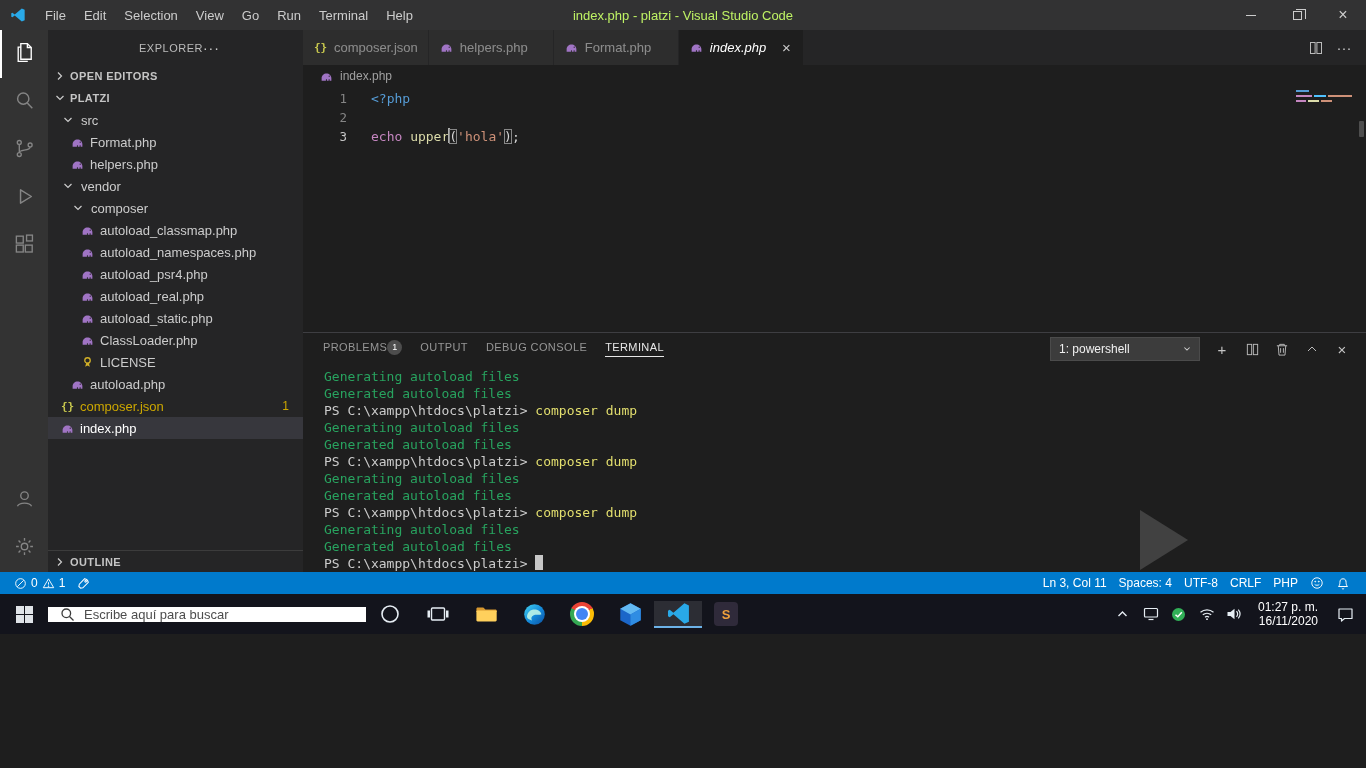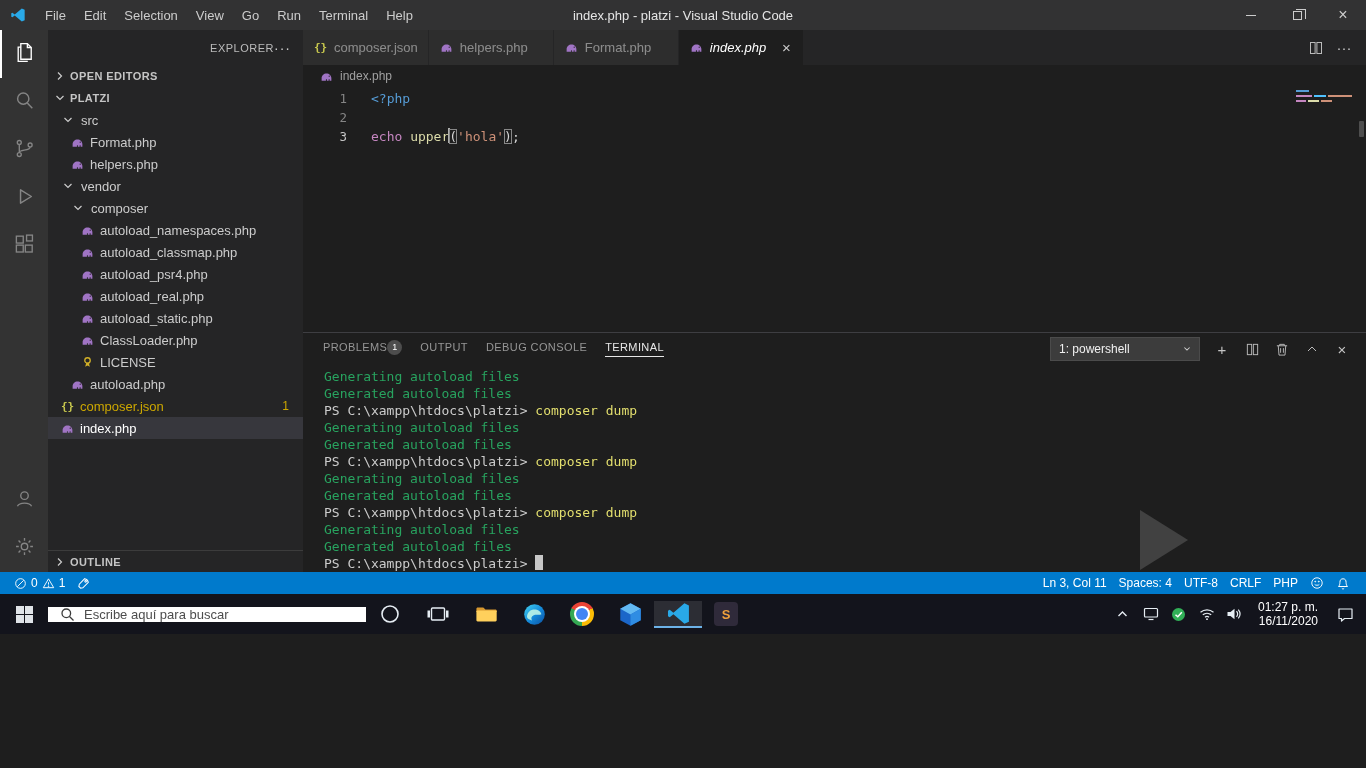--- a/index.html
+++ b/index.html
@@ -5,39 +5,39 @@
   *{margin:0;padding:0;box-sizing:border-box;}
   html,body{width:1366px;height:768px;overflow:hidden;}
   body{font-family:"Liberation Sans","DejaVu Sans",sans-serif;background:#1e1e1e;color:#cccccc;}
   .screen{width:1366px;height:634px;display:flex;flex-direction:column;position:relative;}
 
   
   .titlebar{flex:0 0 30px;background:#323233;display:flex;align-items:center;position:relative;font-size:13px;color:#cccccc;}
   .tb-logo{width:36px;display:flex;justify-content:center;align-items:center;}
   .menubar{display:flex;height:100%;}
   .menu-item{padding:0 9px;display:flex;align-items:center;cursor:default;}
-  .tb-title{position:absolute;left:50%;transform:translateX(-50%);color:#e5e5e5;white-space:nowrap;}
+  .tb-title{position:absolute;left:50%;transform:translateX(-50%);color:#bef264;white-space:nowrap;}
   .win-controls{margin-left:auto;display:flex;height:100%;}
   .win-btn{width:46px;height:100%;display:flex;align-items:center;justify-content:center;color:#cccccc;}
   .glyph-min{width:10px;height:1px;background:#cccccc;display:block;}
   .glyph-restore{width:9px;height:9px;border:1px solid #ccc;position:relative;display:block;}
   .glyph-restore::before{content:"";position:absolute;top:-3px;left:2px;width:9px;height:9px;border:1px solid #ccc;border-left:none;border-bottom:none;}
   .glyph-close{font-size:16px;line-height:1;}
 
   
   .main{flex:1;display:flex;min-height:0;}
 
   .activitybar{flex:0 0 48px;background:#333333;display:flex;flex-direction:column;}
   .ab-top{flex:1;}
   .ab-item{width:48px;height:48px;display:flex;align-items:center;justify-content:center;color:#858585;}
   .ab-item svg{width:25px;height:25px;}
   .ab-item.active{color:#ffffff;border-left:2px solid #ffffff;}
 
   .sidebar{flex:0 0 255px;background:#252526;position:relative;font-size:13px;overflow:hidden;}
-  .sb-header{height:35px;display:flex;align-items:center;justify-content:flex-end;padding:0 12px 0 20px;font-size:11px;color:#bbbbbb;letter-spacing:.5px;}
+  .sb-header{height:35px;display:flex;align-items:center;justify-content:center;padding:0 12px 0 20px;font-size:11px;color:#bbbbbb;letter-spacing:.5px;}
   .sb-more{font-size:14px;letter-spacing:1px;color:#cccccc;}
   .sb-section{height:22px;display:flex;align-items:center;gap:2px;padding-left:4px;font-size:11px;font-weight:700;letter-spacing:.4px;color:#c5c5c5;}
   .tree{}
   .tree-row{height:22px;display:flex;align-items:center;gap:5px;color:#cccccc;cursor:default;white-space:nowrap;}
   .tree-row.selected{background:#37373d;color:#ffffff;}
   .tree-row.warn .t-label{color:#cca700;}
   .t-label{overflow:hidden;text-overflow:ellipsis;}
   .t-badge{margin-left:auto;margin-right:14px;color:#cca700;font-size:12px;}
   .fic{width:15px;height:15px;flex:none;display:inline-flex;align-items:center;justify-content:center;}
   .ic-json{color:#c9c94e;font-weight:700;font-size:11px;font-family:"DejaVu Sans Mono","Liberation Mono",monospace;}
@@ -250,28 +250,28 @@
             <svg class="chev" viewBox="0 0 16 16">
               <path d="M4.5 6 8 9.5 11.5 6" fill="none" stroke="#cccccc" stroke-width="1.2"></path>
             </svg>
             <span class="t-label">composer</span>
           </div>
           <div class="tree-row" style="padding-left: 32px;">
             <svg class="fic" viewBox="0 0 16 16">
               <path fill="#a074c4" d="M2.8 12.5V9.9c0-3 2.3-5.2 5.2-5.2s5.2 2.2 5.2 5.2v2.6h-1.9v-1.7h-1v1.7H8.4v-1.7h-1v1.7z"></path>
               <circle cx="10.9" cy="7.7" r=".65" fill="#1e1e1e"></circle>
             </svg>
+            <span class="t-label">autoload_classmap.php</span>
+          </div>
+          <div class="tree-row" style="padding-left: 32px;">
+            <svg class="fic" viewBox="0 0 16 16">
+              <path fill="#a074c4" d="M2.8 12.5V9.9c0-3 2.3-5.2 5.2-5.2s5.2 2.2 5.2 5.2v2.6h-1.9v-1.7h-1v1.7H8.4v-1.7h-1v1.7z"></path>
+              <circle cx="10.9" cy="7.7" r=".65" fill="#1e1e1e"></circle>
+            </svg>
             <span class="t-label">autoload_namespaces.php</span>
-          </div>
-          <div class="tree-row" style="padding-left: 32px;">
-            <svg class="fic" viewBox="0 0 16 16">
-              <path fill="#a074c4" d="M2.8 12.5V9.9c0-3 2.3-5.2 5.2-5.2s5.2 2.2 5.2 5.2v2.6h-1.9v-1.7h-1v1.7H8.4v-1.7h-1v1.7z"></path>
-              <circle cx="10.9" cy="7.7" r=".65" fill="#1e1e1e"></circle>
-            </svg>
-            <span class="t-label">autoload_classmap.php</span>
           </div>
           <div class="tree-row" style="padding-left: 32px;">
             <svg class="fic" viewBox="0 0 16 16">
               <path fill="#a074c4" d="M2.8 12.5V9.9c0-3 2.3-5.2 5.2-5.2s5.2 2.2 5.2 5.2v2.6h-1.9v-1.7h-1v1.7H8.4v-1.7h-1v1.7z"></path>
               <circle cx="10.9" cy="7.7" r=".65" fill="#1e1e1e"></circle>
             </svg>
             <span class="t-label">autoload_psr4.php</span>
           </div>
           <div class="tree-row" style="padding-left: 32px;">
             <svg class="fic" viewBox="0 0 16 16">

